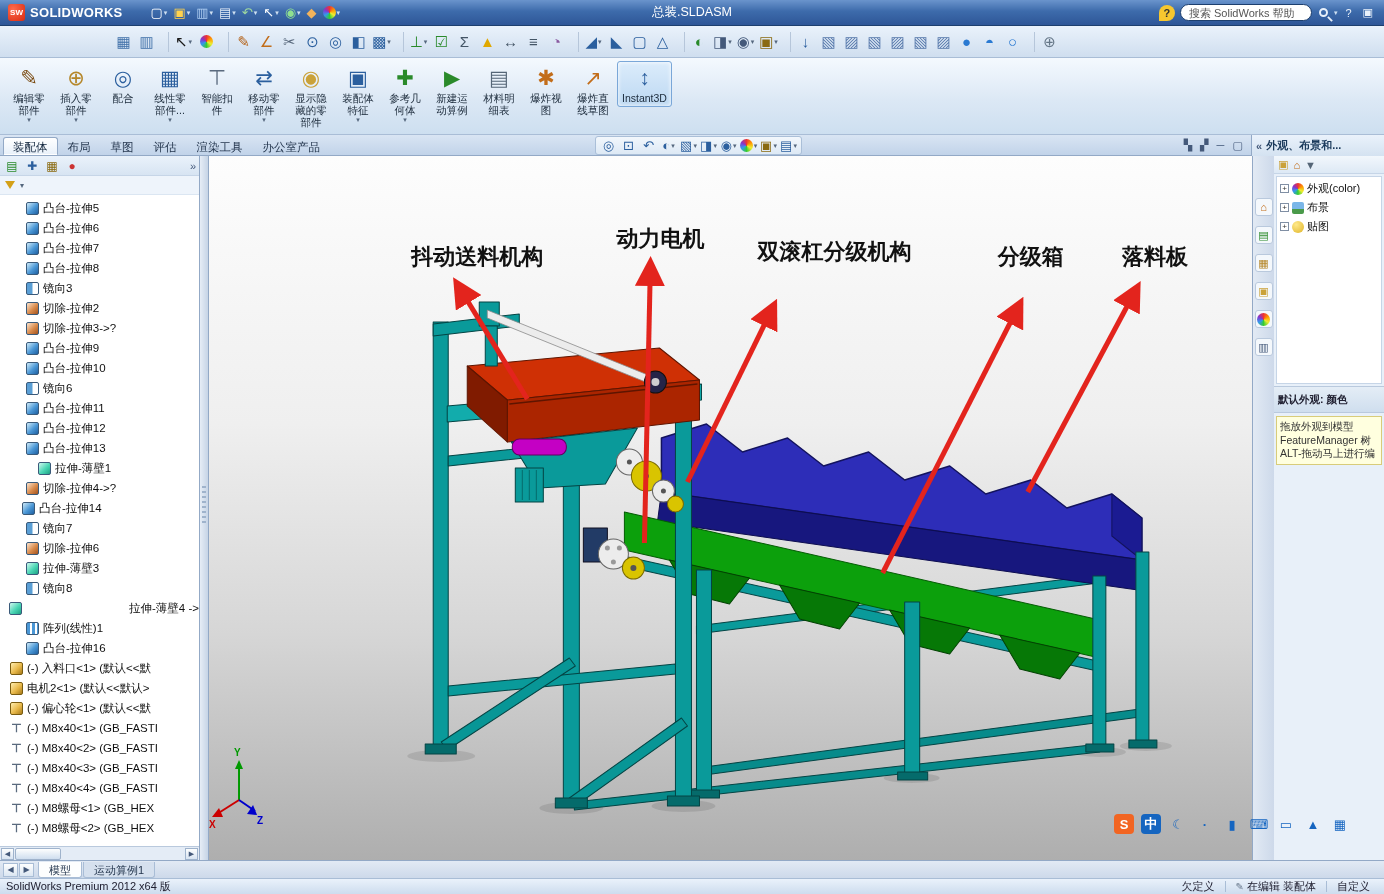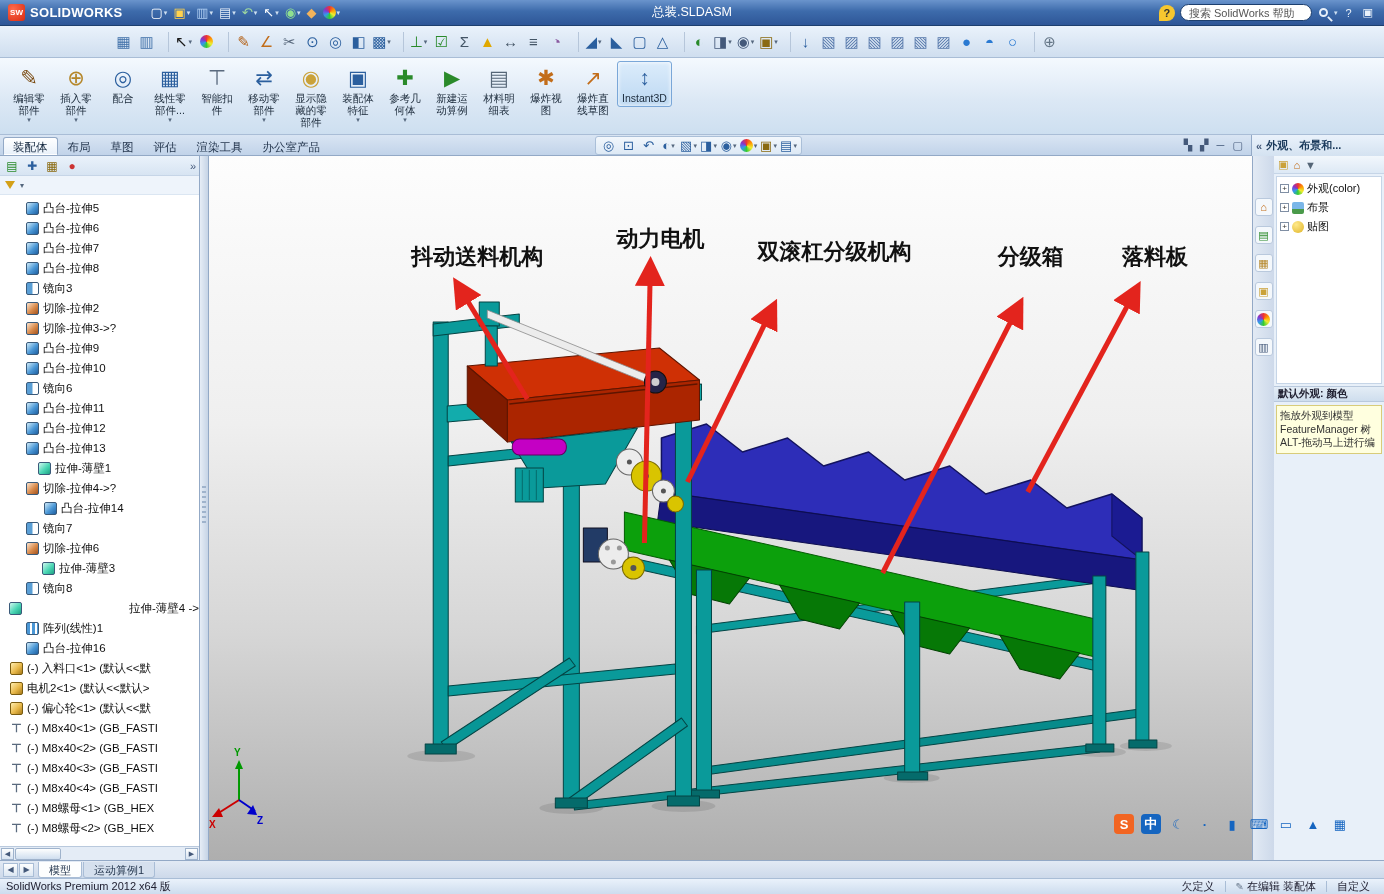--- a/index.html
+++ b/index.html
@@ -91,21 +91,21 @@
 .task-pane{width:110px;background:#e8f0f9;display:flex;flex-direction:column;font-size:11px}
 .tp-toolbar{height:18px;display:flex;align-items:center;gap:5px;padding:0 4px;background:linear-gradient(#f2f7fc,#dde9f5);border-bottom:1px solid #c6d5e7}
 .tp-ico .g{font-size:11px}
 .tp-tree{height:208px;background:#fff;border:1px solid #c6d5e7;margin:2px;padding-top:2px}
 .tp-row{height:19px;display:flex;align-items:center;gap:3px;padding-left:3px;white-space:nowrap;color:#111}
 .exp{width:9px;height:9px;border:1px solid #808fa4;font-size:8px;line-height:7px;text-align:center;color:#333;background:#fff;flex:0 0 9px}
 .mini{width:12px;height:12px;border-radius:50%;flex:0 0 12px}
 .mini.color-sphere{background:conic-gradient(#e33,#f90,#ee3,#3c3,#39e,#83c,#e33)}
 .mini.scene{border-radius:2px;background:linear-gradient(#7ab6e8 55%,#4a9a4a 55%)}
 .mini.decal{background:radial-gradient(circle at 35% 30%,#ffe98a,#e0b52a)}
-.tp-section{height:16px;background:linear-gradient(#e4edf6,#cfdeee);border-top:1px solid #b9c9dd;border-bottom:1px solid #b9c9dd;font-size:10.5px;font-weight:bold;color:#223;display:flex;align-items:center;padding:0 4px;white-space:nowrap;overflow:hidden}
+.tp-section{height:27px;background:linear-gradient(#e4edf6,#cfdeee);border-top:1px solid #b9c9dd;border-bottom:1px solid #b9c9dd;font-size:10.5px;font-weight:bold;color:#223;display:flex;align-items:center;padding:0 4px;white-space:nowrap;overflow:hidden}
 .tp-tip{background:#ffffdf;border:1px solid #d8cc7a;margin:3px 2px;padding:3px;font-size:10.5px;line-height:13.5px;color:#333;white-space:nowrap;overflow:hidden}
 .tp-previews{flex:1;background:#fff;border:1px solid #c6d5e7;margin:0 2px 2px;display:flex;flex-direction:column;align-items:center;padding-top:8px;overflow:hidden}
 .preview{display:flex;flex-direction:column;align-items:center;margin-bottom:18px}
 .sphere{width:96px;height:96px;border-radius:50%}
 .sphere.gray-sphere{background:radial-gradient(circle at 33% 28%,#ffffff,#dcdcdc 38%,#9e9e9e 70%,#757575)}
 .sphere.checker-sphere{background:radial-gradient(circle at 33% 28%,rgba(255,255,255,.55),rgba(0,0,0,.3) 80%),repeating-conic-gradient(from 15deg,#141414 0% 25%,#f0f0f0 25% 50%)}
 .plabel{margin-top:6px;font-size:11.5px;color:#111}
 
 
 .bottom-tabs{height:18px;background:linear-gradient(#e2eaf4,#cdd9ea);border-top:1px solid #93a9c6;display:flex;align-items:center;padding-left:3px;gap:1px}
@@ -521,33 +521,33 @@
           <span class="tl">凸台-拉伸13</span>
         </div>
         <div class="tree-row" style="padding-left: 38px;">
           <span class="ti thin"></span>
           <span class="tl">拉伸-薄壁1</span>
         </div>
         <div class="tree-row" style="padding-left: 26px;">
           <span class="ti cut"></span>
           <span class="tl">切除-拉伸4-&gt;?</span>
         </div>
-        <div class="tree-row" style="padding-left: 44px;">
+        <div class="tree-row" style="padding-left: 22px;">
           <span class="ti boss"></span>
           <span class="tl">凸台-拉伸14</span>
         </div>
         <div class="tree-row" style="padding-left: 26px;">
           <span class="ti mirror"></span>
           <span class="tl">镜向7</span>
         </div>
         <div class="tree-row" style="padding-left: 26px;">
           <span class="ti cut"></span>
           <span class="tl">切除-拉伸6</span>
         </div>
-        <div class="tree-row" style="padding-left: 42px;">
+        <div class="tree-row" style="padding-left: 26px;">
           <span class="ti thin"></span>
           <span class="tl">拉伸-薄壁3</span>
         </div>
         <div class="tree-row" style="padding-left: 26px;">
           <span class="ti mirror"></span>
           <span class="tl">镜向8</span>
         </div>
         <div class="tree-row" style="padding-left: 9px; justify-content: space-between;">
           <span class="ti thin"></span>
           <span class="tl">拉伸-薄壁4 -&gt;</span>

